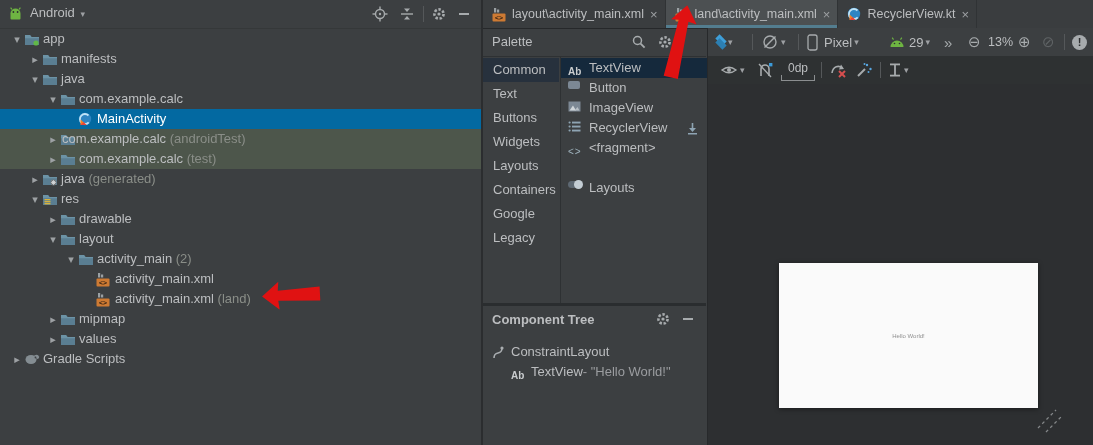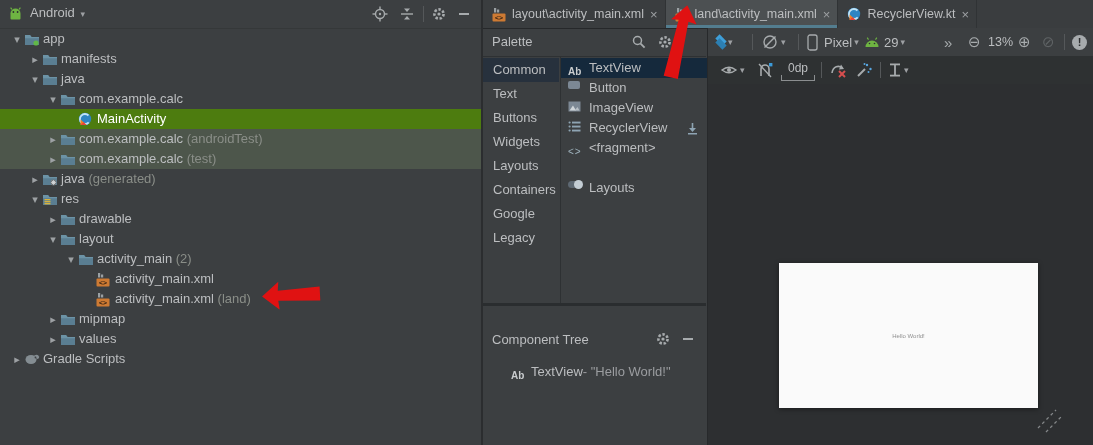--- a/index.html
+++ b/index.html
@@ -6,21 +6,21 @@
   #root{position:relative;width:1093px;height:445px;overflow:hidden;
         font-family:"Liberation Sans","DejaVu Sans",sans-serif;font-size:13px;color:#bcbec0;
         background:#3c3f41;-webkit-font-smoothing:antialiased;}
   .abs{position:absolute;}
   .nowrap{white-space:nowrap;}
   
   #project-panel{position:absolute;left:0;top:0;width:481px;height:445px;background:#3c3f41;}
   #project-toolbar{position:absolute;left:0;top:0;width:481px;height:28px;border-bottom:1px solid #353839;}
   #project-tree{position:absolute;left:0;top:29px;width:481px;height:416px;}
   .tree-row{position:absolute;left:0;width:481px;height:20px;line-height:20px;}
-  .tree-row.sel{background:#4d7c0f;color:#ffffff;}
+  .tree-row.sel{background:#0369a1;color:#ffffff;}
   .tree-row.green{background:#4d564b;}
   .tree-arrow{position:absolute;top:0;width:14px;color:#9da1a4;font-size:11px;text-align:center;cursor:pointer;}
   .tree-icon{position:absolute;top:3px;width:16px;height:14px;}
   .tree-label{position:absolute;top:0;}
   .suffix{color:#8a8e88;}
   .sel .suffix{color:#cdd6e4;}
   
   #editor{position:absolute;left:481px;top:0;width:612px;height:445px;background:#3c3f41;border-left:2px solid #2b2d2f;}
   #tabbar{position:absolute;left:0;top:0;width:612px;height:28px;background:#3a3d3f;border-bottom:1px solid #26282a;display:flex;}
   .tab{height:28px;display:flex;align-items:center;gap:6px;padding:0 7px 0 9px;border-right:1px solid #303335;
@@ -34,21 +34,21 @@
   #palette-cats{position:absolute;left:0;top:57px;width:76px;height:246px;}
   .cat-row{position:absolute;left:0;width:76px;height:24px;line-height:24px;padding-left:10px;box-sizing:border-box;cursor:pointer;}
   .cat-row.sel{background:#27313d;}
   #palette-comps{position:absolute;left:77px;top:57px;width:146px;height:246px;border-left:1px solid #2e3133;}
   .comp-row{position:absolute;left:0;width:146px;height:20px;line-height:20px;cursor:pointer;}
   .comp-row.sel{background:#15293c;}
   .comp-icon{position:absolute;left:7px;top:3px;width:16px;height:14px;}
   .comp-label{position:absolute;left:28px;top:0;}
   
   #splitter{position:absolute;left:0;top:303px;width:223px;height:3px;background:#2a2d2f;}
-  #ctree-header{position:absolute;left:0;top:324px;width:188px;height:30px;}
+  #ctree-header{position:absolute;left:0;top:304px;width:188px;height:30px;font-weight:bold;}
   #ctree-title{position:absolute;left:9px;top:8px;}
   #ctree-items{position:absolute;left:0;top:338px;width:223px;height:107px;}
   .ct-row{position:absolute;left:0;width:223px;height:20px;line-height:20px;cursor:pointer;}
   
   #design-toolbar{position:absolute;left:224px;top:28px;width:388px;height:28px;background:#3c3f41;border-left:1px solid #27292b;}
   #surface-toolbar{position:absolute;left:224px;top:56px;width:388px;height:28px;background:#2e3132;border-left:1px solid #27292b;border-bottom:1px solid #242627;}
   #design-surface{position:absolute;left:224px;top:84px;width:388px;height:361px;background:#2d2f31;border-left:1px solid #27292b;}
   #canvas{position:absolute;left:71px;top:179px;width:259px;height:145px;background:#fafafa;box-shadow:0 1px 5px rgba(0,0,0,.45);
           display:flex;align-items:center;justify-content:center;cursor:pointer;}
   #canvas span{font-size:6px;color:#8f8f8f;}
@@ -175,21 +175,21 @@
           <span class="tree-label" style="left:97px">MainActivity<span class="suffix"></span></span>
         </div>
         <div class="tree-row green" style="top: 100px;">
           <span class="tree-arrow" style="left:46px">▸</span>
           <span class="tree-icon" style="left:60px">
             <svg width="16" height="14" viewBox="0 0 16 14">
      <path d="M1,3 h5 l1.5,2 H15 v8 H1 z" fill="#5a7e92"></path>
      <path d="M1,3 h5 l1.5,2 H15 v1.2 H1 z" fill="#6c93a6"></path>
             </svg>
           </span>
-          <span class="tree-label" style="left:79px">com.example.calc<span class="suffix"> (androidTest)</span></span>
+          <span class="tree-label" style="left:62px">com.example.calc<span class="suffix"> (androidTest)</span></span>
         </div>
         <div class="tree-row green" style="top: 120px;">
           <span class="tree-arrow" style="left:46px">▸</span>
           <span class="tree-icon" style="left:60px">
             <svg width="16" height="14" viewBox="0 0 16 14">
      <path d="M1,3 h5 l1.5,2 H15 v8 H1 z" fill="#5a7e92"></path>
      <path d="M1,3 h5 l1.5,2 H15 v1.2 H1 z" fill="#6c93a6"></path>
             </svg>
           </span>
           <span class="tree-label" style="left:79px">com.example.calc<span class="suffix"> (test)</span></span>
@@ -436,20 +436,29 @@
         <svg width="16" height="16" viewBox="0 0 16 16">
           <circle cx="8" cy="8" r="4.6" fill="none" stroke="#a7abad" stroke-width="2.6" stroke-dasharray="2.4 1.7"></circle>
           <circle cx="8" cy="8" r="1.6" fill="#a7abad"></circle>
         </svg>
       </div>
       <div class="abs" style="left:200px;top:14px;">
         <div class="minus-bar"></div>
       </div>
     </div>
     <div id="ctree-items">
+        <div class="ct-row" style="top: 4px;">
+          <span class="abs" style="left:8px;top:3px;">
+            <svg width="14" height="14" viewBox="0 0 14 14">
+       <path d="M3,13 C3,5 11,11 11,3" fill="none" stroke="#a9adb0" stroke-width="1.6"></path>
+       <circle cx="11" cy="3" r="1.6" fill="#a9adb0"></circle>
+            </svg>
+          </span>
+    <span class="abs" style="left:28px;top:0;">ConstraintLayout<span style="color:#9b9da0;"></span></span>
+        </div>
         <div class="ct-row" style="top: 24px;">
           <span class="abs" style="left:28px;top:3px;"><span class="mini-ab">Ab</span></span>
     <span class="abs" style="left:48px;top:0;">TextView<span style="color:#9b9da0;">- "Hello World!"</span></span>
         </div>
       </div>
 
     <div id="design-toolbar">
       <div class="tb-item" style="left:8px;">
         <div>
             <div class="layer1"></div>
@@ -466,21 +475,21 @@
         <span class="chev">▾</span>
       </div>
       <div class="tb-sep" style="left:90px;"></div>
       <div class="tb-item" style="left:99px;">
         <svg width="11" height="17" viewBox="0 0 11 17" style="margin-right:6px;">
           <rect x="1" y="1" width="9" height="15" rx="2" fill="none" stroke="#a7abad" stroke-width="1.3"></rect>
         </svg>
         <span>Pixel</span>
         <span class="chev">▾</span>
       </div>
-      <div class="tb-item" style="left:156px;">
+      <div class="tb-item" style="left:181px;">
         <svg width="16" height="11" viewBox="0 0 16 11" style="margin-right:4px;">
           <path d="M1.5,10 a6.5,6.5 0 0 1 13,0 z" fill="#6eb442"></path>
           <line x1="4.5" y1="2.6" x2="3.2" y2="0.6" stroke="#6eb442" stroke-width="1.1"></line>
           <line x1="11.5" y1="2.6" x2="12.8" y2="0.6" stroke="#6eb442" stroke-width="1.1"></line>
           <circle cx="5.5" cy="6.5" r="0.8" fill="#2d2f31"></circle>
             <circle cx="10.5" cy="6.5" r="0.8" fill="#2d2f31"></circle>
         </svg>
         <span>29</span>
         <span class="chev">▾</span>
       </div>

